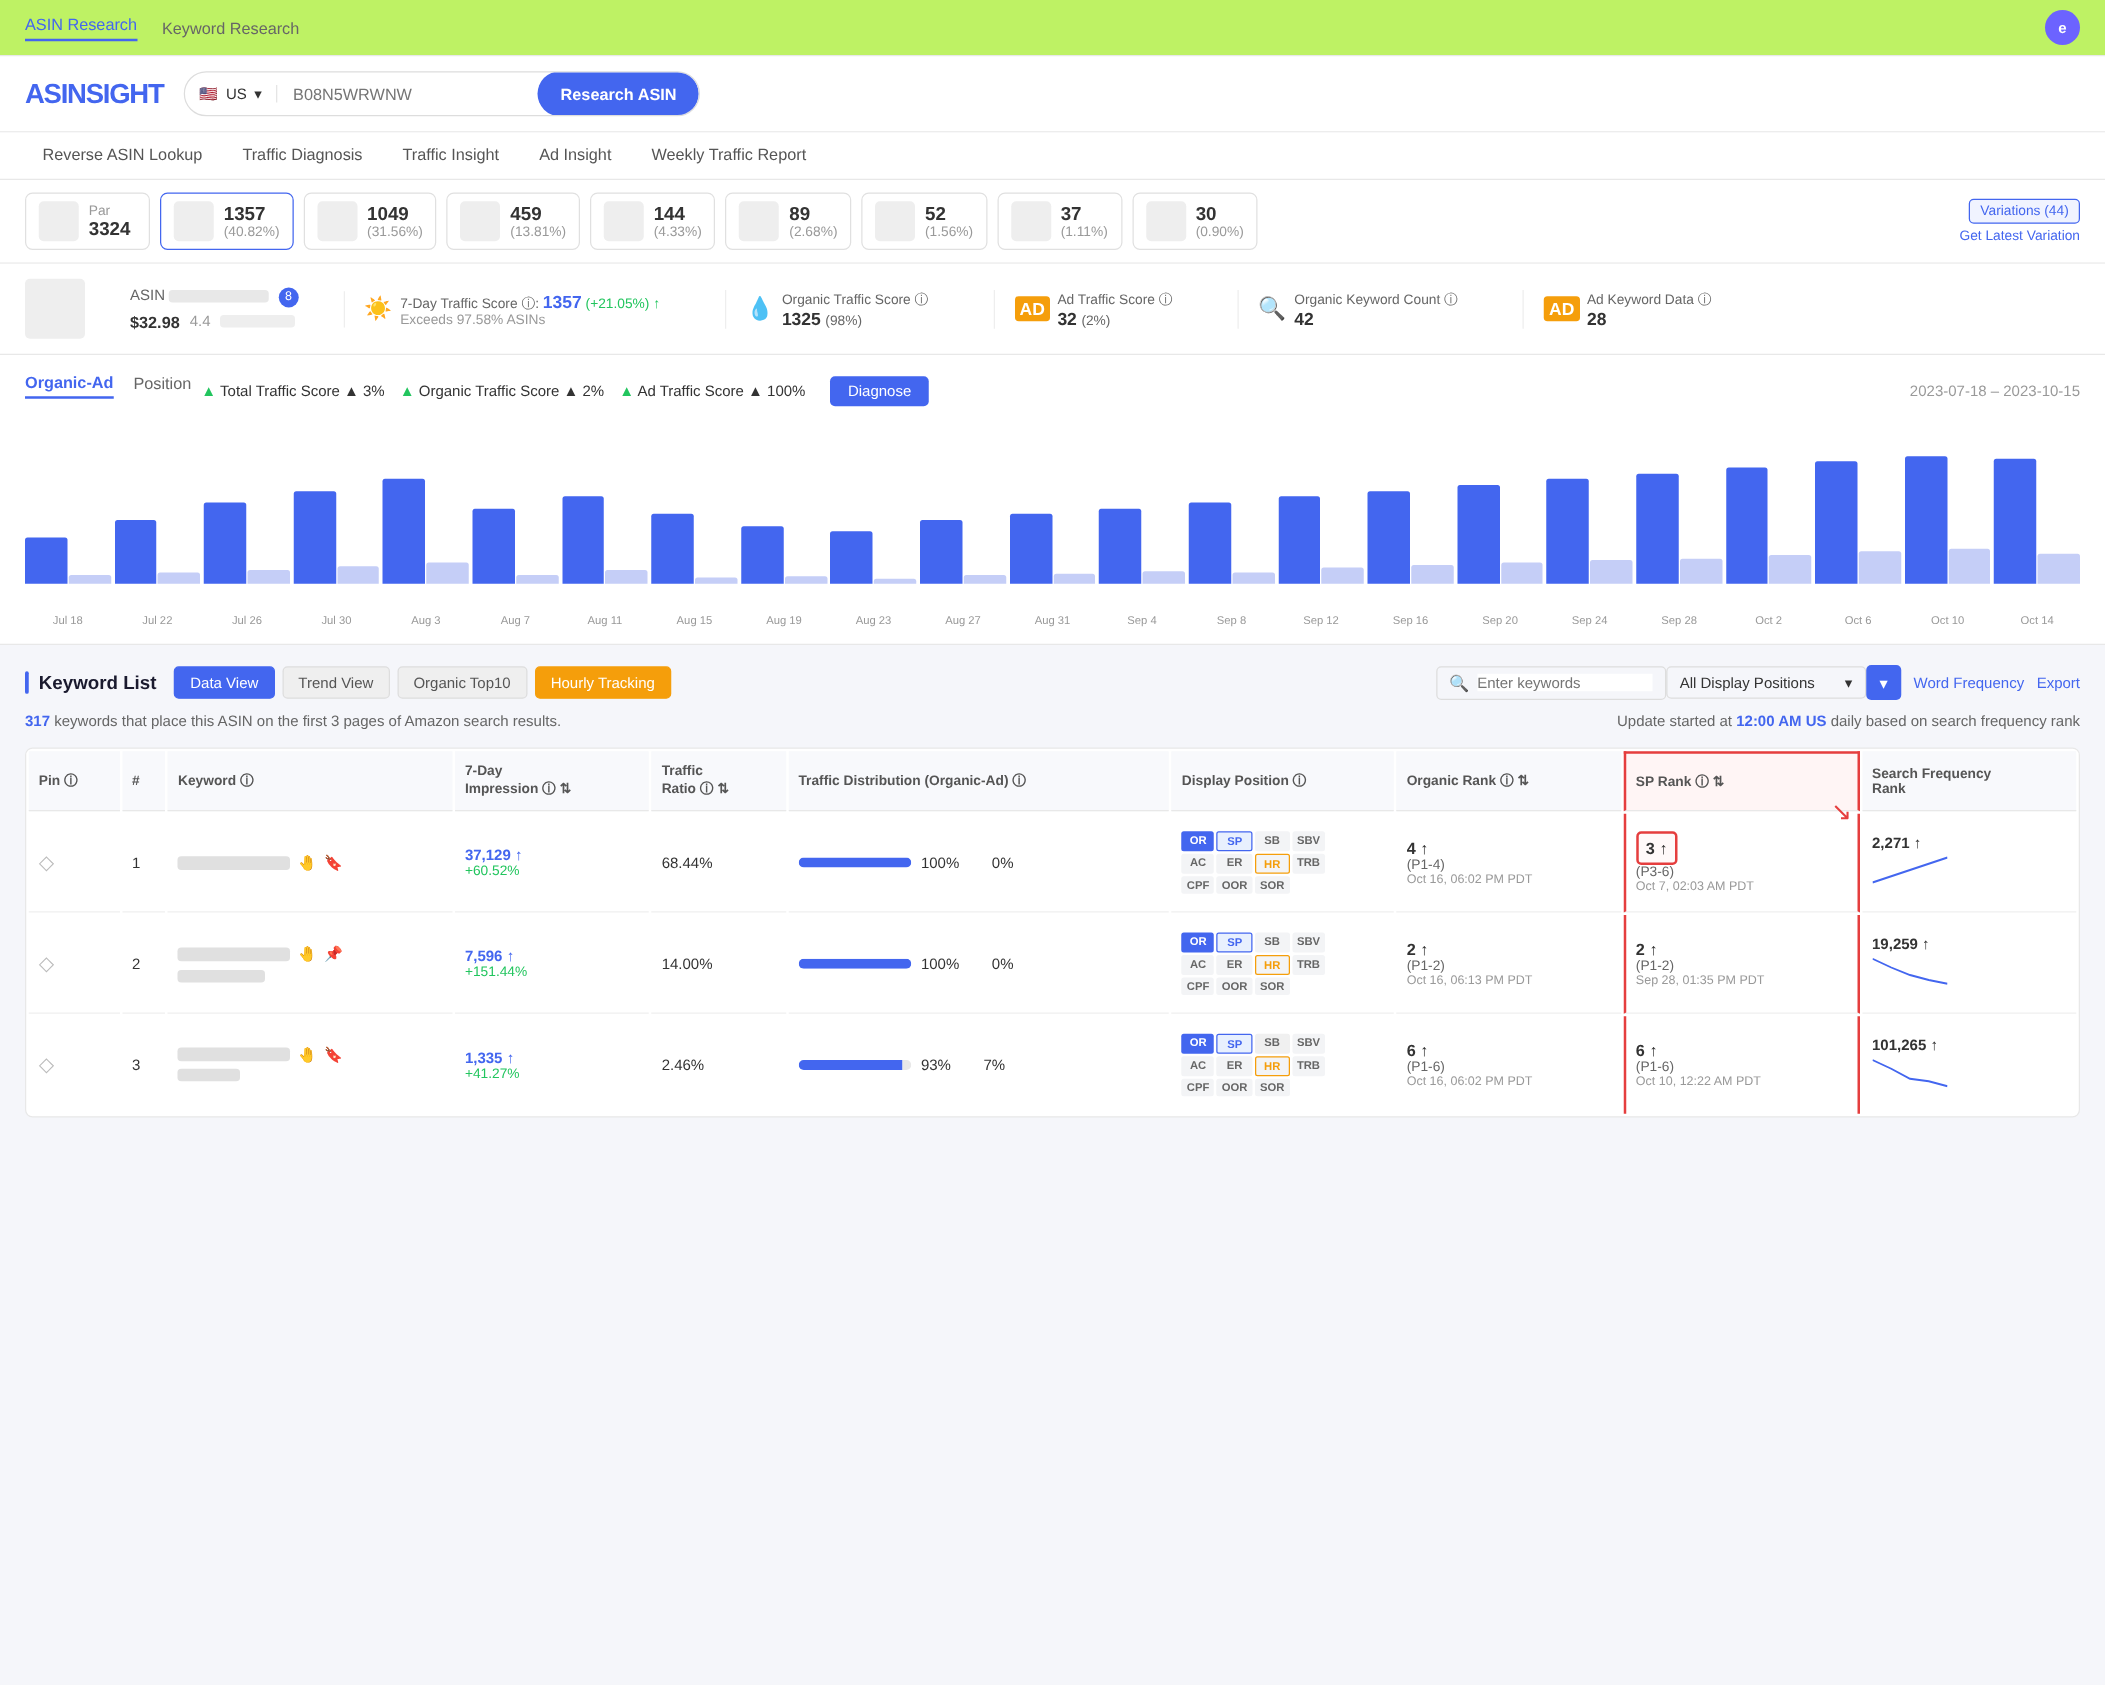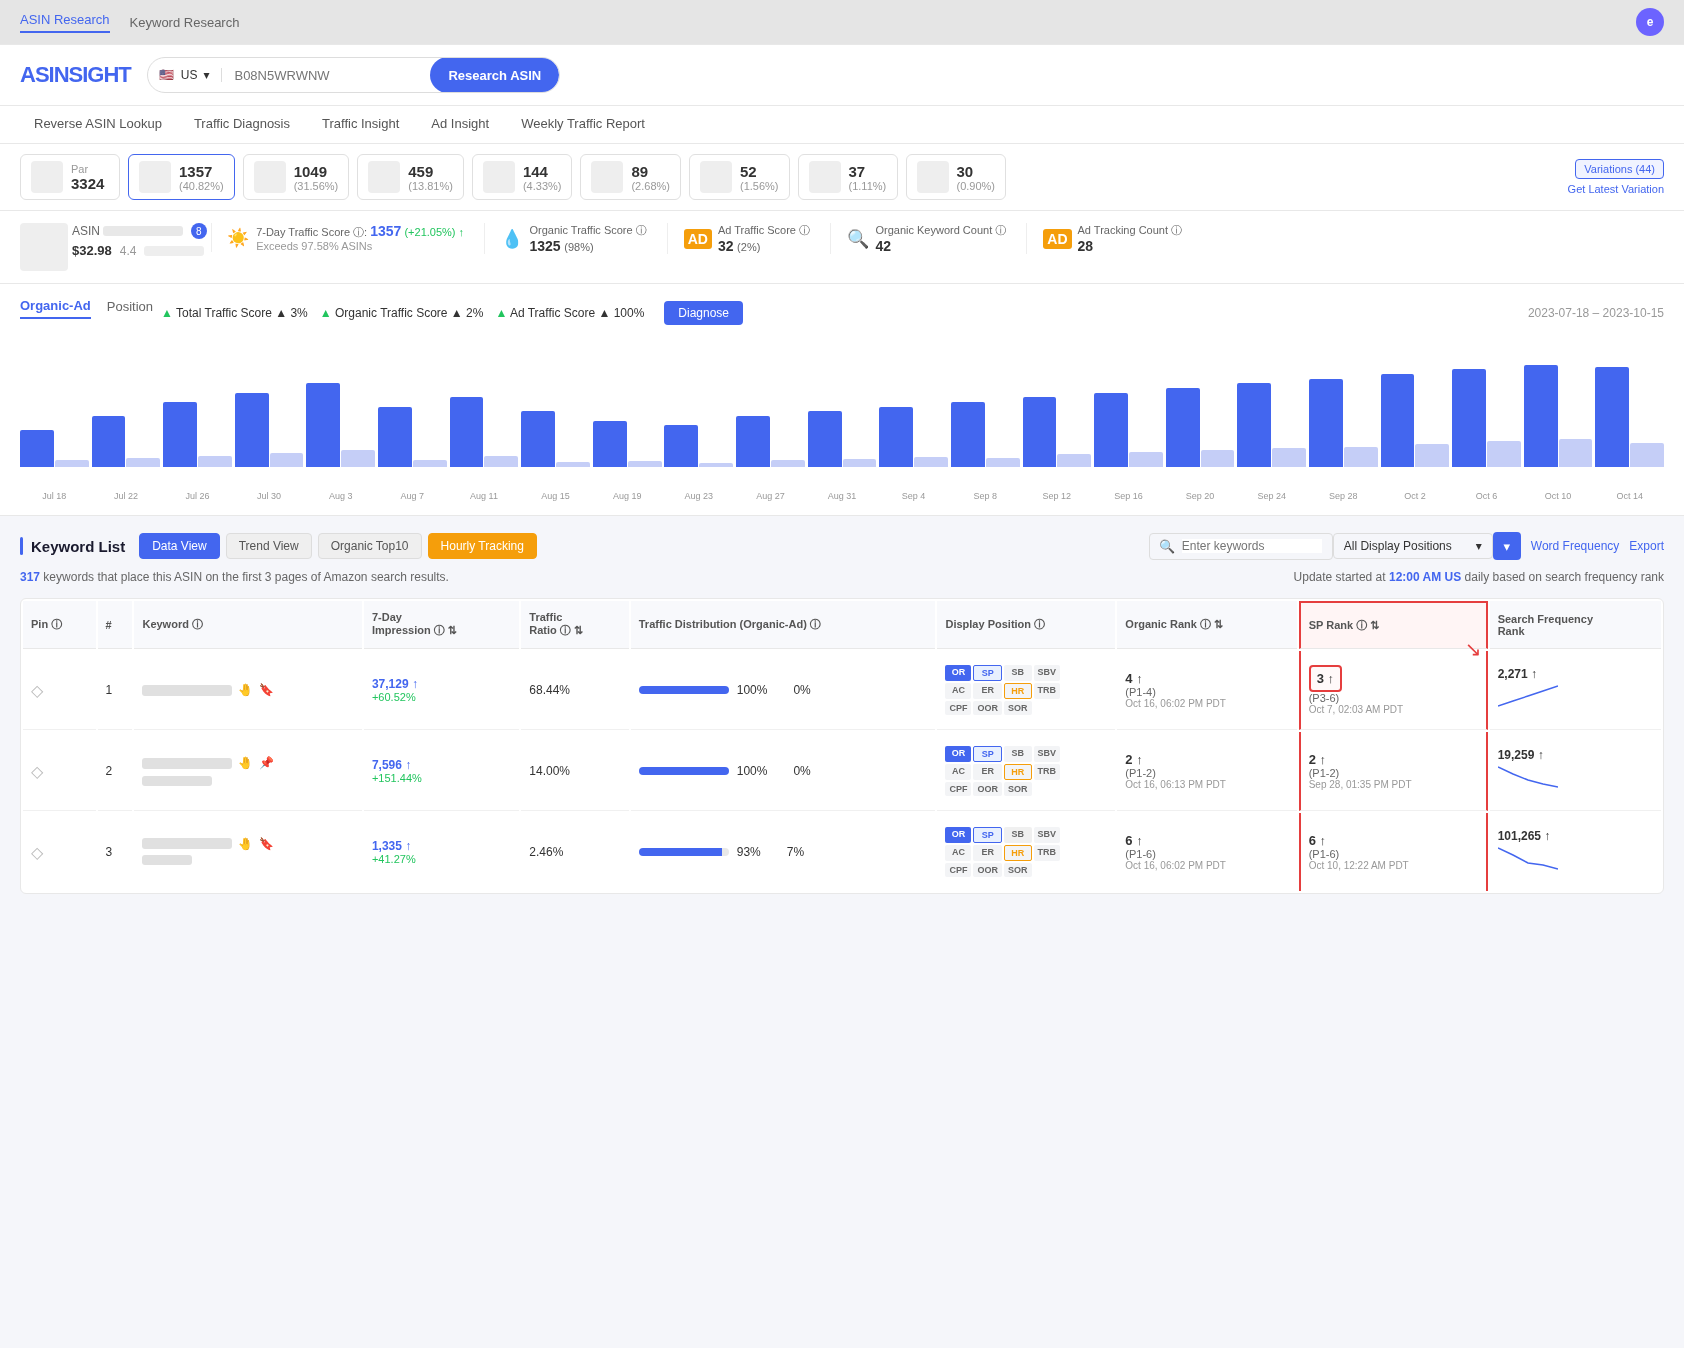--- a/index.html
+++ b/index.html
@@ -1,19 +1,19 @@
 <!DOCTYPE html>
 <html><head>
   <meta charset="utf-8">
   <style>
     * { box-sizing: border-box; margin: 0; padding: 0; }
     body { font-family: -apple-system, BlinkMacSystemFont, 'Segoe UI', sans-serif; background: #f5f6fa; font-size: 13px; color: #333; }
     
     
-    .top-nav { background: #e5e5e5; padding: 8px 20px; border-bottom: 1px solid #e8e8e8; display: flex; align-items: center; gap: 20px; }
+    .top-nav { background: #bef264; padding: 8px 20px; border-bottom: 1px solid #e8e8e8; display: flex; align-items: center; gap: 20px; }
     .top-nav a { font-size: 13px; color: #666; text-decoration: none; cursor: pointer; }
     .top-nav a.active { color: #4366ef; border-bottom: 2px solid #4366ef; padding-bottom: 4px; }
     
     
     .header { background: #fff; padding: 12px 20px; display: flex; align-items: center; gap: 16px; border-bottom: 1px solid #e8e8e8; }
     .logo { font-size: 22px; font-weight: 900; color: #1a1a2e; letter-spacing: -1px; }
     .logo span { color: #4366ef; }
     .search-bar { display: flex; align-items: center; border: 1px solid #ddd; border-radius: 20px; overflow: hidden; height: 36px; }
     .flag-selector { display: flex; align-items: center; gap: 6px; padding: 0 12px; border-right: 1px solid #ddd; cursor: pointer; font-size: 12px; }
     .search-input { border: none; outline: none; padding: 0 12px; font-size: 13px; width: 200px; color: #999; }
@@ -30,21 +30,21 @@
     .var-card.active { border-color: #4366ef; }
     .var-thumb { width: 32px; height: 32px; background: #eee; border-radius: 4px; }
     .var-info { display: flex; flex-direction: column; }
     .var-number { font-size: 15px; font-weight: 700; color: #333; }
     .var-sub { font-size: 11px; color: #999; }
     .var-special { display: flex; flex-direction: column; align-items: flex-end; margin-left: auto; }
     .var-badge { background: #f0f3ff; border: 1px solid #4366ef; color: #4366ef; padding: 3px 8px; border-radius: 4px; font-size: 11px; cursor: pointer; }
     .var-get { color: #4366ef; font-size: 11px; margin-top: 4px; cursor: pointer; }
     
     
-    .product-bar { background: #fff; padding: 12px 20px; display: flex; align-items: flex-start; gap: 4px; border-bottom: 1px solid #e8e8e8; }
+    .product-bar { background: #fff; padding: 12px 20px; display: flex; align-items: center; gap: 36px; border-bottom: 1px solid #e8e8e8; }
     .prod-thumb { width: 48px; height: 48px; background: #eee; border-radius: 4px; }
     .prod-info { display: flex; flex-direction: column; gap: 4px; }
     .prod-asin { font-size: 12px; color: #666; }
     .prod-price { font-size: 13px; font-weight: 600; }
     .prod-rating { font-size: 12px; color: #999; }
     .prod-stat { display: flex; flex-direction: column; align-items: center; padding: 0 16px; border-left: 1px solid #eee; }
     
     
     .chart-section { background: #fff; padding: 14px 20px; margin: 0; border-bottom: 1px solid #e8e8e8; }
     .chart-tabs { display: flex; gap: 16px; margin-bottom: 8px; align-items: center; }
@@ -273,21 +273,21 @@
         <div style="font-size:11px;color:#666;">Organic Keyword Count ⓘ</div>
         <strong style="font-size:14px;">42</strong>
       </div>
     </div>
   </div>
 
   <div class="prod-stat">
     <div style="display:flex;align-items:center;gap:6px;">
       <span style="font-size:14px;background:#f59e0b;color:#fff;padding:2px 4px;border-radius:3px;font-weight:700;">AD</span>
       <div>
-        <div style="font-size:11px;color:#666;">Ad Tracking Count ⓘ</div>
+        <div style="font-size:11px;color:#666;">Ad Keyword Data ⓘ</div>
         <strong style="font-size:14px;">28</strong>
       </div>
     </div>
   </div>
 </div>
 
 <div class="chart-section">
   <div style="display:flex;align-items:center;gap:0;">
     <div class="chart-tabs">
       <span class="chart-tab active">Organic-Ad</span>

